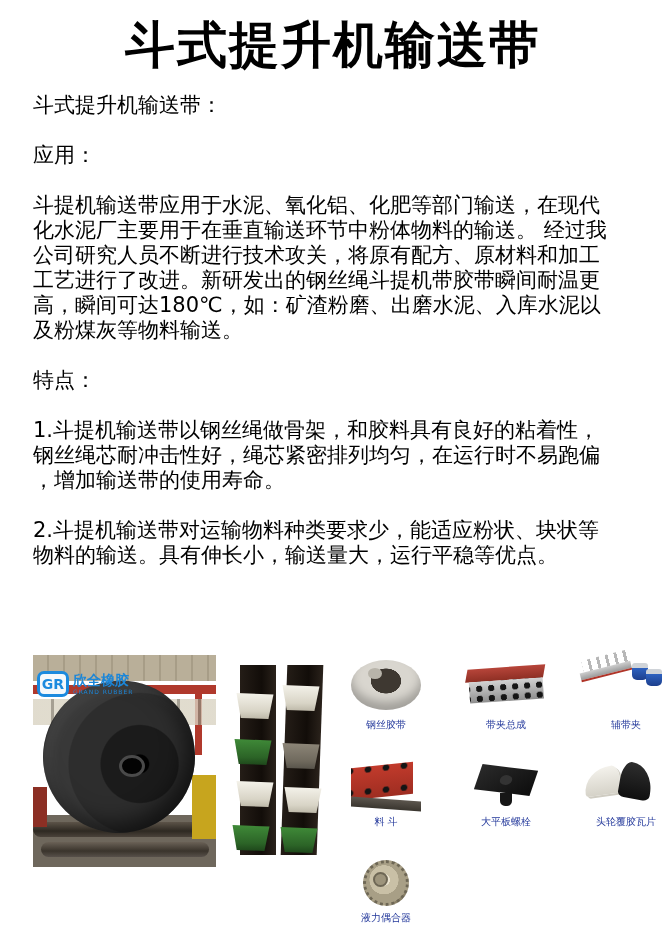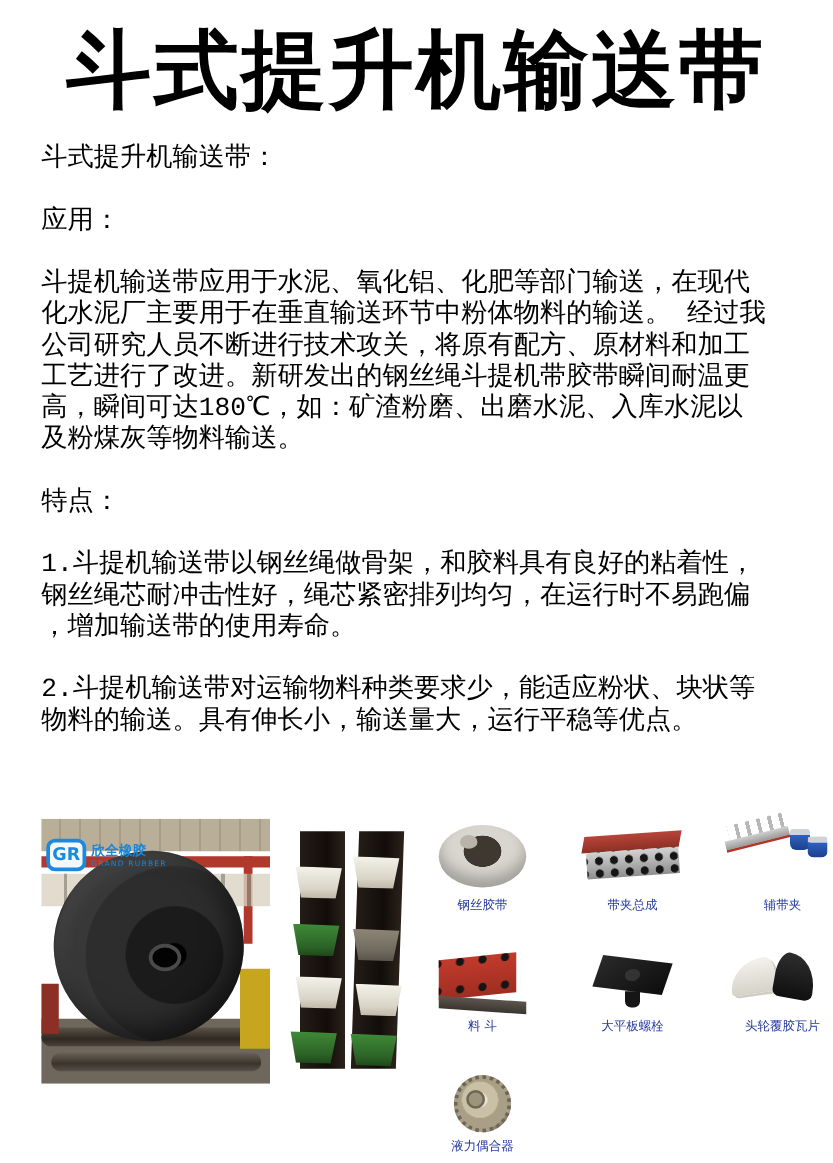--- a/index.html
+++ b/index.html
@@ -10,32 +10,31 @@
     height: 930px;
     margin: 0 auto;
     background: #ffffff;
     font-family: "DejaVu Sans", sans-serif;
     color: #000;
     overflow: hidden;
   }
   .title {
     margin-top: 14px;
     text-align: center;
-    font-size: 68px;
+    font-size: 50px;
     font-weight: bold;
     line-height: 1.25;
     letter-spacing: 2px;
     white-space: nowrap;
   }
   .content {
     margin: 16px 33px 0 33px;
     width: 600px;
     font-size: 21px;
     line-height: 25px;
-    font-family: Liberation Mono, monospace;
   }
   .content p { margin: 0 0 25px 0; white-space: pre-line; }
 
   
   .gallery {
     position: absolute;
     left: 33px;
     top: 653px;
     width: 600px;
     height: 217px;
@@ -71,21 +70,21 @@
   .pf-hole {
     position:absolute; left:86px; top:100px; width:26px; height:22px; border-radius:50%;
     background:#030303; border: 3px solid #4a4a4a;
   }
   .logo { position:absolute; left:4px; top:5px; display:flex; align-items:center; gap:4px;margin-top:11px; }
   .logo-box {
     width:32px; height:26px; border:3px solid #1b8ade; border-radius:7px;
     background:#f4f8fb; color:#1b8ade; font-weight:bold; font-size:14px;
     display:flex; align-items:center; justify-content:center;
   }
-  .logo-cn { color:#1b86d8; font-size:11px; font-weight:bold; line-height:14px; }
+  .logo-cn { color:#1b86d8; font-size:14px; font-weight:bold; line-height:14px;font-family:Liberation Mono, monospace; }
   .logo-en { color:#1b86d8; font-size:6px; letter-spacing:1px; }
 
   
   .photo-buckets { position:absolute; left:195px; top:2px; width:105px; height:205px; background:#fff; overflow:hidden; }
   .pb-panel { position:absolute; top:10px; width:36px; height:190px; background:linear-gradient(90deg,#241d17,#120d09 60%,#2a221b); }
   .pb-panel.p1 { left:12px; }
   .pb-panel.p2 { left:56px; transform: skewX(-2deg); }
   .bucket { position:absolute; width:42px; height:26px; clip-path: polygon(6% 0, 94% 6%, 82% 100%, 16% 96%); }
   .bk-white { background: linear-gradient(180deg,#f4f2ea,#d8d4c6 70%,#bdb8a8); }
   .bk-green { background: linear-gradient(180deg,#3f8a38,#2c6427 70%,#1e471b); }

